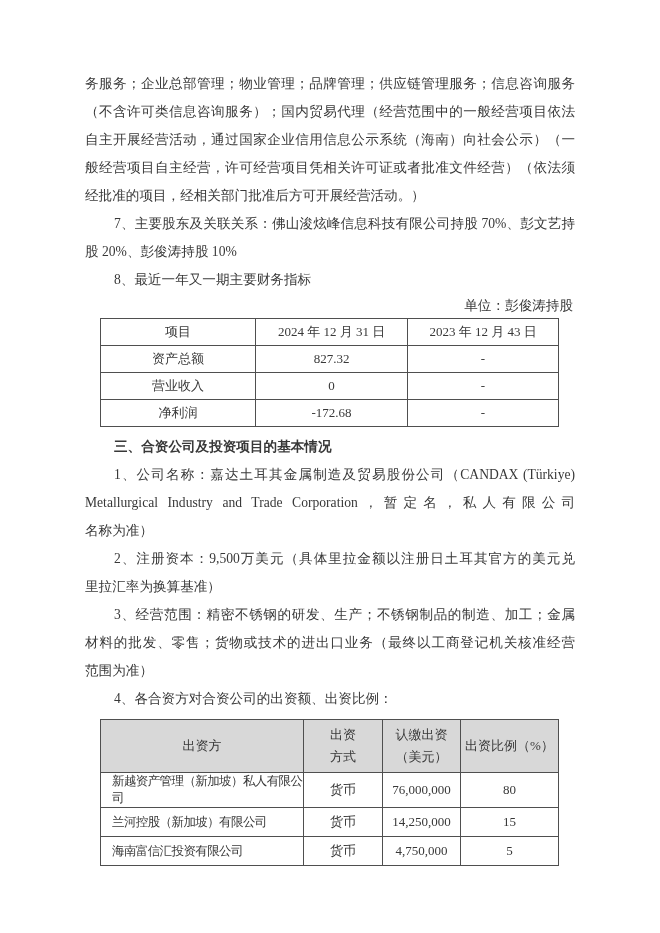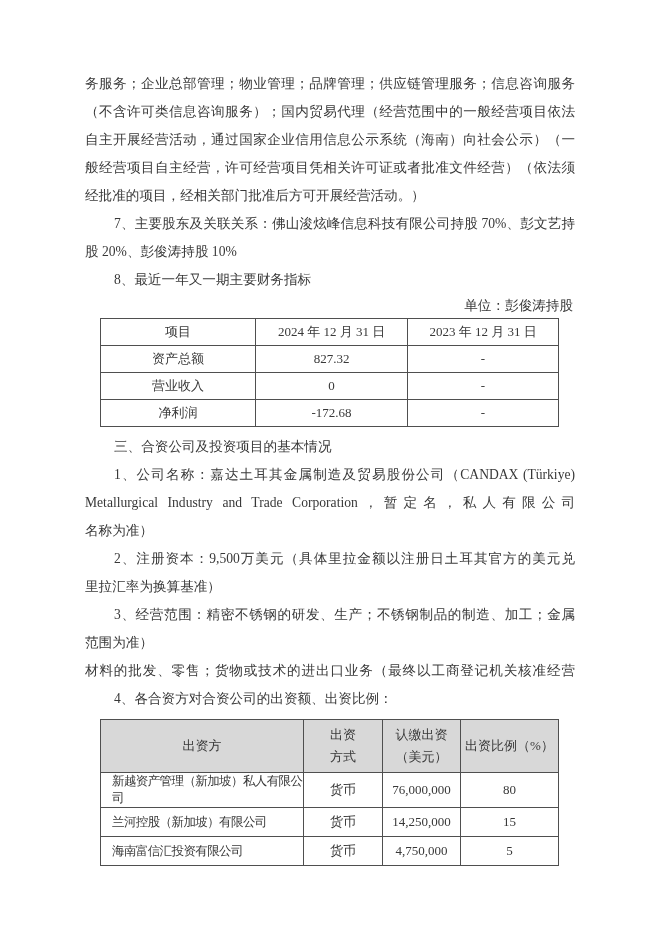--- a/index.html
+++ b/index.html
@@ -15,21 +15,21 @@
     overflow: hidden;
   }
   .ln {
     height: 28px;
     line-height: 28px;
     font-size: 13.6px;
     overflow: hidden;
   }
   .fill { text-align: justify; text-align-last: justify; }
   .ind  { text-indent: 29px; }
-  .bold { font-weight: normal; }
+  .bold { font-weight: bold; }
   .unit-line {
     height: 24px;
     line-height: 24px;
     font-size: 13.6px;
     text-align: right;
     padding-right: 2px;
   }
   table {
     border-collapse: collapse;
     table-layout: fixed;
@@ -85,21 +85,21 @@
   <table class="t1">
     <colgroup>
         <col style="width:155px">
         <col style="width:152px">
         <col style="width:151px">
       </colgroup>
     <tbody>
         <tr>
       <td>项目</td>
       <td>2024 年 12 月 31 日</td>
-      <td>2023 年 12 月 31 日</td>
+      <td>2023 年 12 月 43 日</td>
     </tr>
     <tr>
       <td>资产总额</td>
       <td>827.32</td>
       <td>-</td>
     </tr>
     <tr>
       <td>营业收入</td>
       <td>0</td>
       <td>-</td>
@@ -120,22 +120,22 @@
     <div class="ln">名称为准）</div>
   </div>
 
   <div>
     <div class="ln ind fill">2、注册资本：9,500万美元（具体里拉金额以注册日土耳其官方的美元兑</div>
     <div class="ln">里拉汇率为换算基准）</div>
   </div>
 
   <div>
     <div class="ln ind fill">3、经营范围：精密不锈钢的研发、生产；不锈钢制品的制造、加工；金属</div>
+    <div class="ln fill">材料的批发、零售；货物或技术的进出口业务（最终以工商登记机关核准经营</div>
     <div class="ln">范围为准）</div>
-    <div class="ln fill">材料的批发、零售；货物或技术的进出口业务（最终以工商登记机关核准经营</div>
   </div>
 
   <div class="ln ind">4、各合资方对合资公司的出资额、出资比例：</div>
 
   <table class="t2">
     <colgroup>
         <col style="width:203px">
         <col style="width:79px">
         <col style="width:78px">
         <col style="width:98px">

